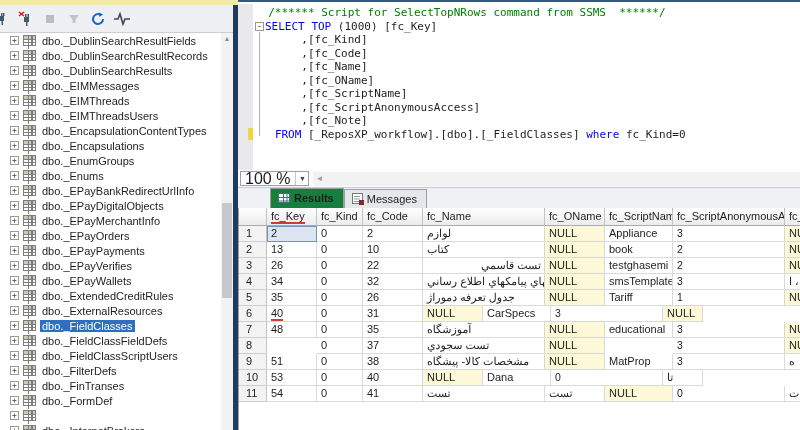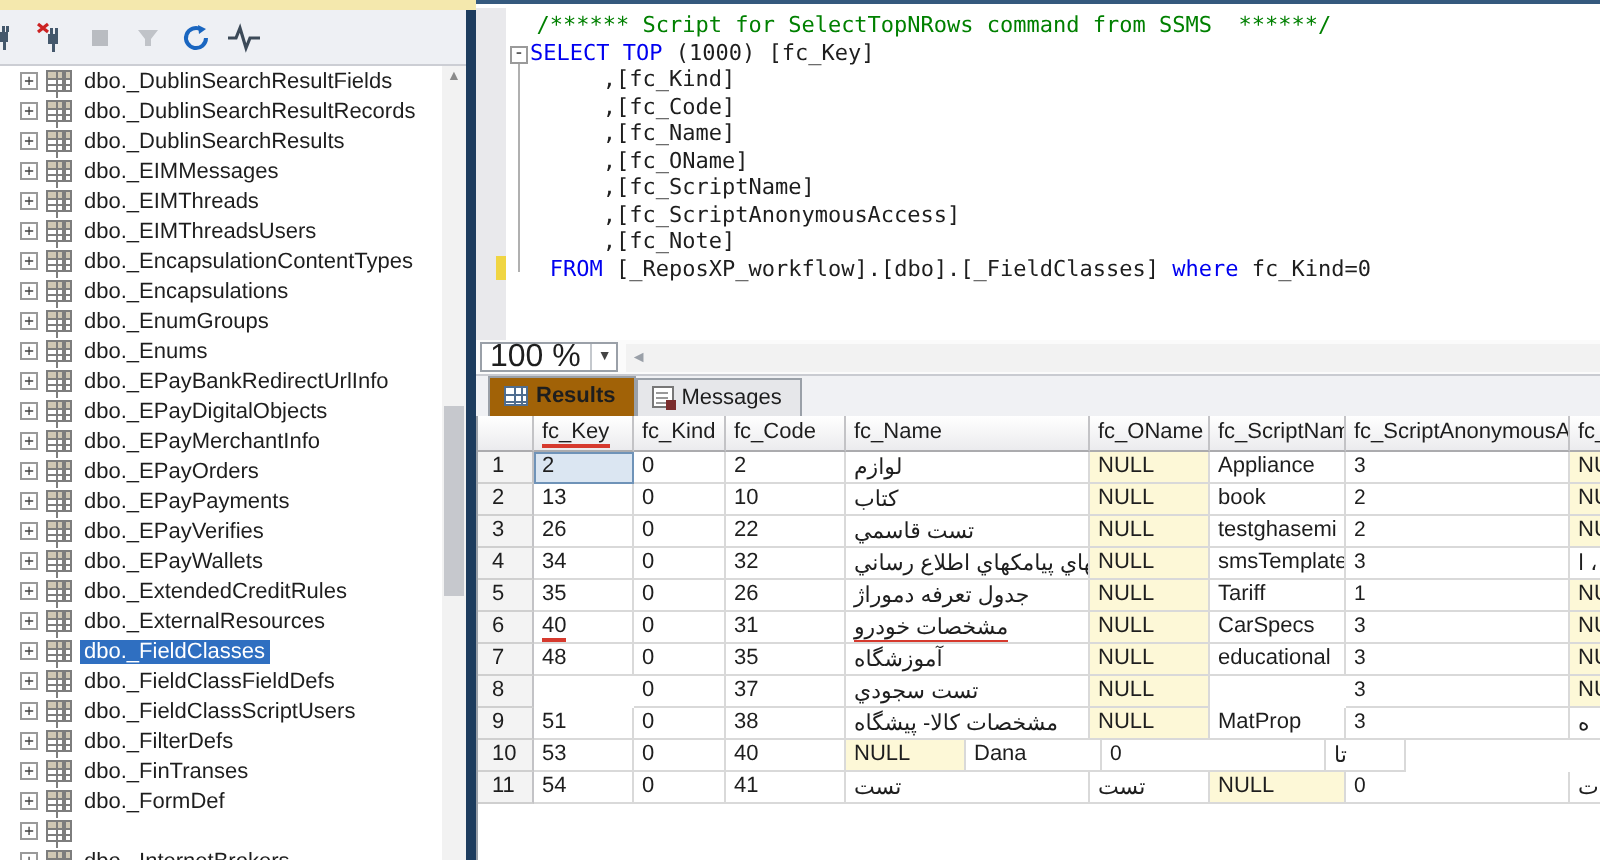--- a/index.html
+++ b/index.html
@@ -57,21 +57,21 @@
   #zoom-combo { display:flex; align-items:center; border:1px solid #9aa0a8; background:#fff; height:15px; margin-left:2px; }
   #zoom-value { font-size:16px; padding:0 5px 0 4px; color:#1e1e1e; }
   #zoom-drop { width:13px; height:13px; border-left:1px solid #c4c8cd; font-size:7px; color:#444; text-align:center; line-height:13px; }
   #hscroll { flex:1; height:14px; margin-left:4px; background:#f2f2f2; display:flex; align-items:center; }
   #hscroll-left { color:#9aa0a8; font-size:8px; padding-left:2px; }
 
   
   #tab-strip { position:absolute; left:0; top:188px; width:562px; height:20px; background:#f0f1f4; display:flex; align-items:flex-end; padding-left:6px; }
   .rtab { display:flex; align-items:center; gap:4px; font-size:11px; color:#1e1e1e; padding:2px 9px 3px 7px;
           border:1px solid #9aa0a8; border-bottom:none; background:#e6e7ea; height:19px; }
-  .rtab.active { background:#a16207; height:20px; font-weight:bold; }
+  .rtab.active { background:#15803d; height:20px; font-weight:bold;margin-left:26px; }
   .grid-glyph { width:12px; height:10px; border:1px solid #4f6d8f; position:relative; background:#fff; }
   .grid-glyph::before { content:""; position:absolute; left:0; right:0; top:2.5px; height:1px; background:#4f6d8f; box-shadow:0 3.5px 0 #4f6d8f; }
   .grid-glyph::after { content:""; position:absolute; top:0; bottom:0; left:3.5px; width:1px; background:#4f6d8f; box-shadow:3.5px 0 0 #4f6d8f; }
   .msg-glyph { width:11px; height:11px; border:1px solid #777; background:#fff; position:relative; }
   .msg-glyph::before { content:""; position:absolute; left:1.5px; right:1.5px; top:2px; height:1px; background:#999; box-shadow:0 2.5px 0 #999, 0 5px 0 #999; }
   .msg-glyph::after { content:""; position:absolute; right:-2px; bottom:-2px; width:5px; height:5px; background:#7b2d2d; }
 
   
   #grid { position:absolute; left:0; top:208px; width:562px; height:222px; overflow:hidden; border-left:1px solid #9aa0a8; }
   .g-row { display:flex; height:16px; }
@@ -418,21 +418,21 @@
           <div class="g-cell null" style="width: 60px;"><span>NULL</span></div>
           <div class="g-cell" style="width: 68px;"><span>book</span></div>
           <div class="g-cell saa" style="width: 112px;"><span>2</span></div>
           <div class="g-cell null" style="width: 40px;"><span>NULL</span></div>
         </div>
         <div class="g-row">
           <div class="g-cell rn" style="width: 28px;"><span>3</span></div>
           <div class="g-cell" style="width: 50px;"><span>26</span></div>
           <div class="g-cell" style="width: 46px;"><span>0</span></div>
           <div class="g-cell" style="width: 60px;"><span>22</span></div>
-          <div class="g-cell" style="width: 122px;"><span>تست قاسمي</span></div>
+          <div class="g-cell" style="width: 122px; text-align: right;"><span>تست قاسمي</span></div>
           <div class="g-cell null" style="width: 60px;"><span>NULL</span></div>
           <div class="g-cell" style="width: 68px;"><span>testghasemi</span></div>
           <div class="g-cell saa" style="width: 112px;"><span>2</span></div>
           <div class="g-cell null" style="width: 40px;"><span>NULL</span></div>
         </div>
         <div class="g-row">
           <div class="g-cell rn" style="width: 28px;"><span>4</span></div>
           <div class="g-cell" style="width: 50px;"><span>34</span></div>
           <div class="g-cell" style="width: 46px;"><span>0</span></div>
           <div class="g-cell" style="width: 60px;"><span>32</span></div>
@@ -451,21 +451,20 @@
           <div class="g-cell null" style="width: 60px;"><span>NULL</span></div>
           <div class="g-cell" style="width: 68px;"><span>Tariff</span></div>
           <div class="g-cell saa" style="width: 112px;"><span>1</span></div>
           <div class="g-cell null" style="width: 40px;"><span>NULL</span></div>
         </div>
         <div class="g-row">
           <div class="g-cell rn" style="width: 28px;"><span>6</span></div>
           <div class="g-cell" style="width: 50px;"><span class="u-red">40</span></div>
           <div class="g-cell" style="width: 46px;"><span>0</span></div>
           <div class="g-cell" style="width: 60px;"><span>31</span></div>
-          <div class="g-cell" style="width: 122px;"><span class="u-red">مشخصات خودرو</span></div>
           <div class="g-cell null" style="width: 60px;"><span>NULL</span></div>
           <div class="g-cell" style="width: 68px;"><span>CarSpecs</span></div>
           <div class="g-cell saa" style="width: 112px;"><span>3</span></div>
           <div class="g-cell null" style="width: 40px;"><span>NULL</span></div>
         </div>
         <div class="g-row">
           <div class="g-cell rn" style="width: 28px;"><span>7</span></div>
           <div class="g-cell" style="width: 50px;"><span>48</span></div>
           <div class="g-cell" style="width: 46px;"><span>0</span></div>
           <div class="g-cell" style="width: 60px;"><span>35</span></div>

